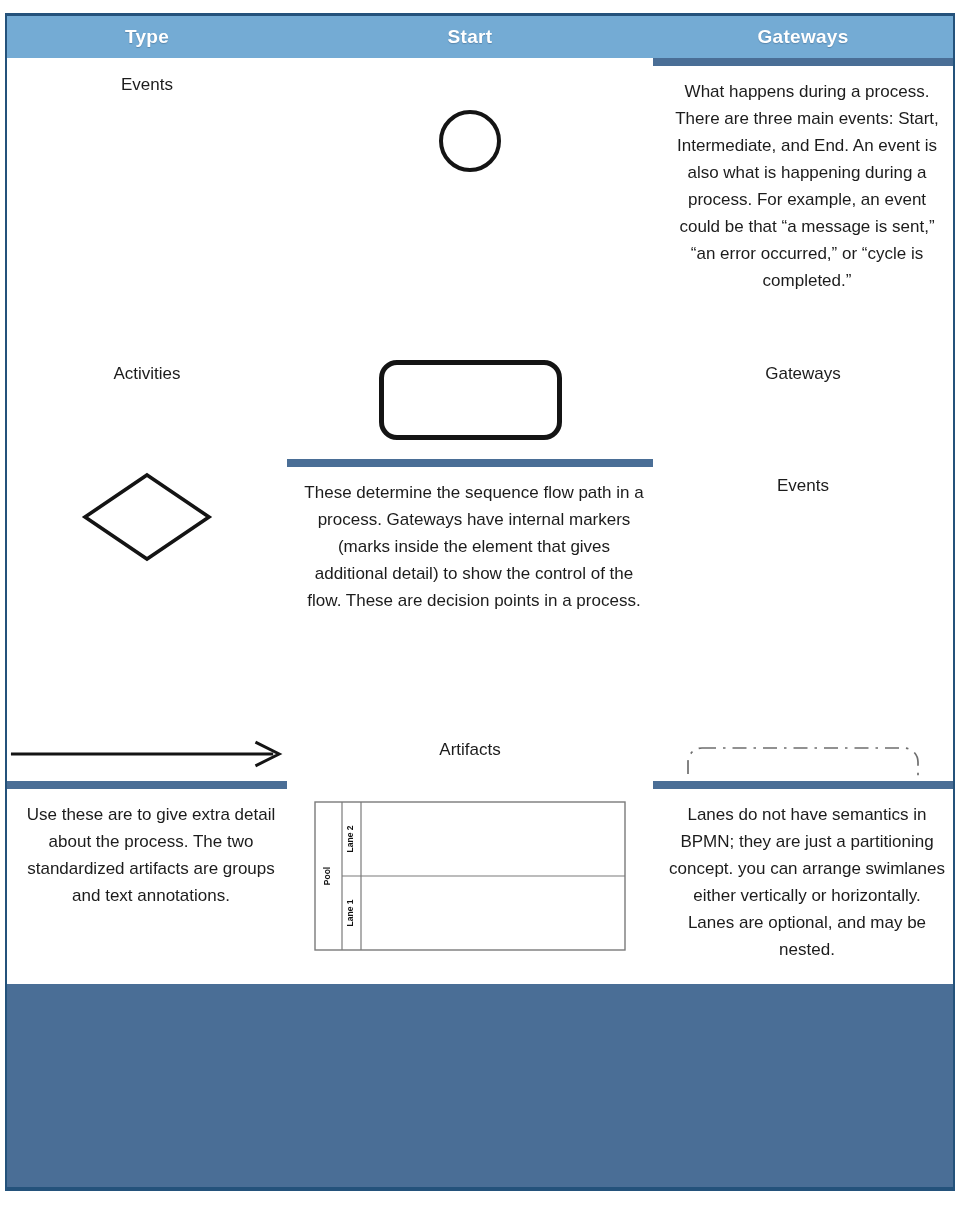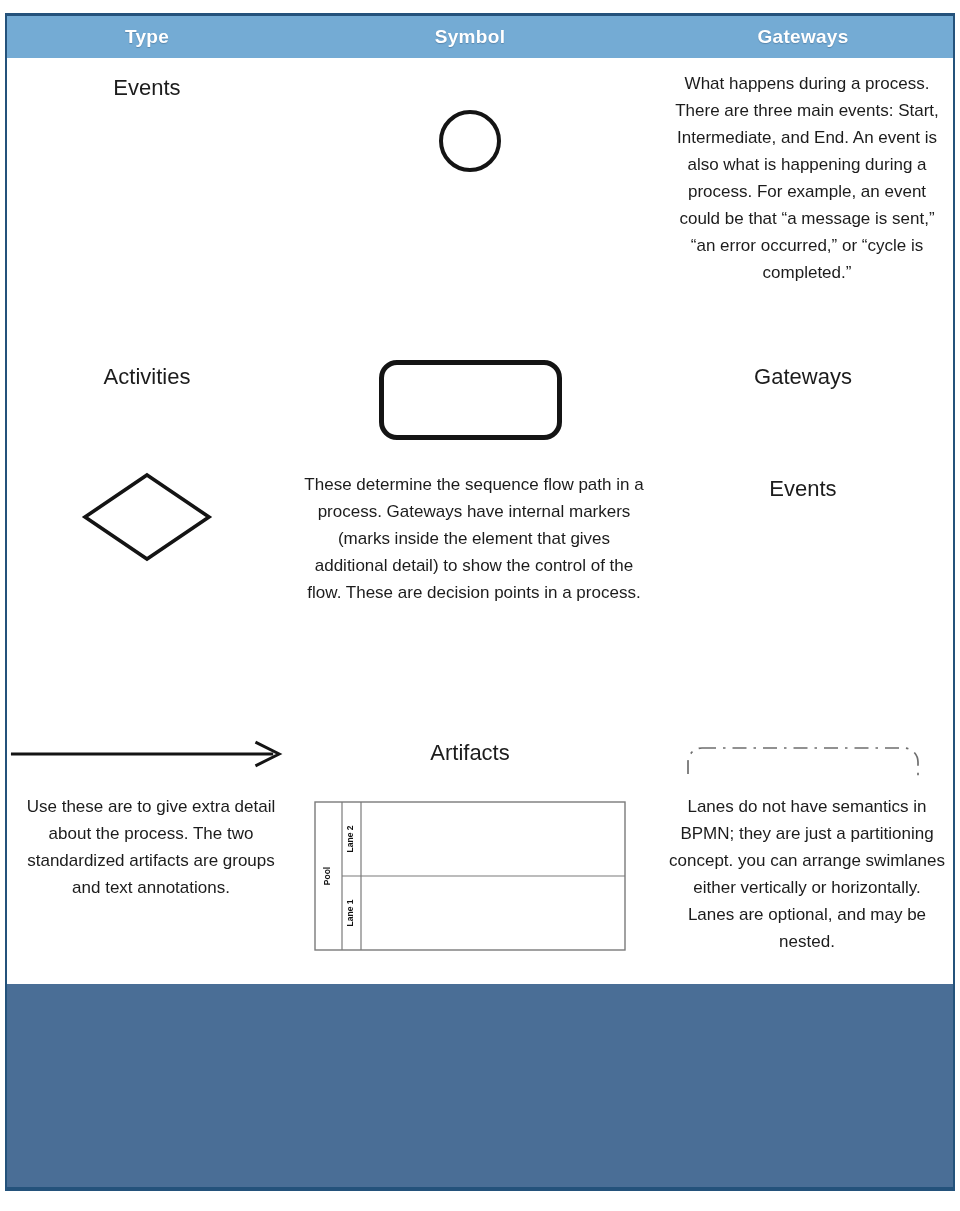--- a/index.html
+++ b/index.html
@@ -42,27 +42,28 @@
     font-size: 19px;
     letter-spacing: 0.3px;
     display: flex;
     align-items: center;
     justify-content: center;
     text-shadow: 0 1px 1px rgba(40,70,100,0.35);
   }
   .type-cell {
     text-align: center;
     padding-top: 17px;
-    font-size: 22px;
+    font-size: 17px;
   }
   .purpose-cell {
     text-align: center;
     padding: 12px 8px 6px 16px;
     font-size: 17px;
     line-height: 27px;
+    margin-top: 8px;
   }
   .purpose-cell.vshort { padding-top: 14px; }
   .symbol-cell {
     display: flex;
     justify-content: center;
     align-items: flex-start;
   }
   
   .event-circle {
     width: 62px; height: 62px;
@@ -90,21 +91,21 @@
   }
 </style>
 </head>
 <body>
 
 <div class="page">
   <div class="bpmn-table">
     <div class="grid">
 
       <div class="cell hcell">Type</div>
-      <div class="cell hcell">Symbol</div>
+      <div class="cell hcell">Start</div>
       <div class="cell hcell">Gateways</div>
 
       <div class="cell type-cell">Events</div>
       <div class="cell symbol-cell">
         <div class="event-circle"></div>
       </div>
       <div class="cell purpose-cell">What happens during a process. There are three main events: Start, Intermediate, and End. An event is also what is happening during a process. For example, an event could be that “a message is sent,” “an error occurred,” or “cycle is completed.”</div>
 
       <div class="cell type-cell">Activities</div>
       <div class="cell symbol-cell">

